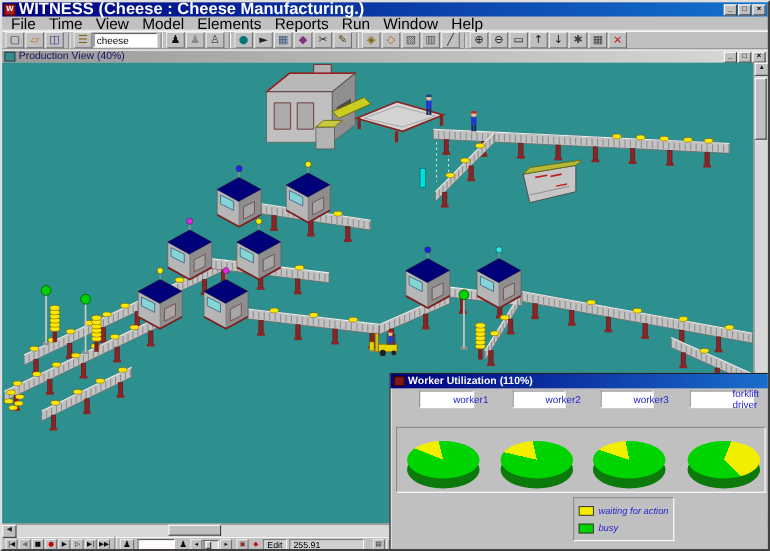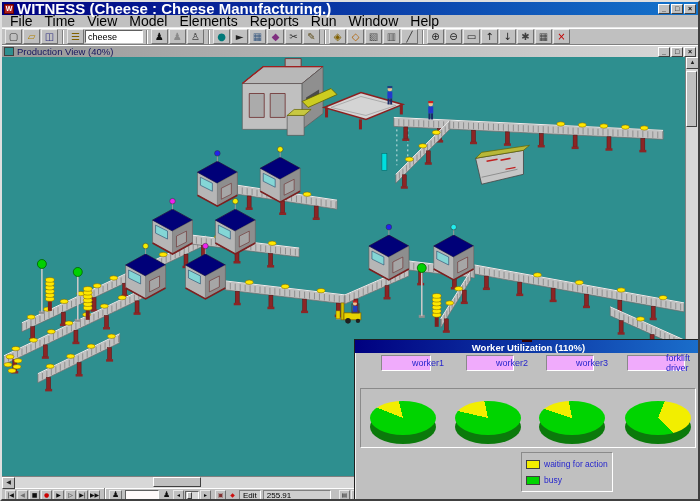--- a/index.html
+++ b/index.html
@@ -50,31 +50,31 @@
     border:1px solid;border-color:#e8e8e8 #707070 #707070 #e8e8e8;
     font-family:"DejaVu Sans","Liberation Sans",sans-serif;font-size:6px;line-height:6px;color:#101010;}
   .cinput{width:34px;height:11px;background:#fffafa;border:1px solid;border-color:#606060 #fff #fff #606060;margin:0 2px;}
   .strack{width:14px;height:9px;background:#d8d8d8;border:1px solid;border-color:#606060 #fff #fff #606060;position:relative;}
   .sthumb{position:absolute;left:1px;top:0;width:5px;height:7px;background:#c0c0c0;border:1px solid;border-color:#fff #404040 #404040 #fff;}
   .timebox{height:11px;background:#cfcfcf;border:1px solid;border-color:#808080 #fff #fff #808080;
     font-size:8px;padding:0 3px;display:flex;align-items:center;color:#000;margin-right:2px;white-space:nowrap;}
   
   .workerwin{position:absolute;left:352px;top:337px;width:346px;height:162px;background:#c0c0c0;
     border:1px solid #202020;box-shadow:inset 1px 1px 0 #f0f0f0, inset -1px -1px 0 #606060;}
-  .wtitle{height:13px;background:linear-gradient(90deg,#000080,#1a6ecb);display:flex;align-items:center;padding:0 3px;flex-direction:column;}
+  .wtitle{height:13px;background:linear-gradient(90deg,#000080,#1a6ecb);display:flex;align-items:center;padding:0 3px;}
   .wtitle .ttext{color:#fff;font-size:9.5px;font-weight:bold;margin-left:3px;}
   .wicon{width:10px;height:9px;background:#801818;border:1px solid #300;}
-  .wlabel{position:absolute;height:16px;background:#f0abfc;border:1px solid;border-color:#8a8a8a #fff #fff #8a8a8a;
+  .wlabel{position:absolute;height:16px;background:#ffffff;border:1px solid;border-color:#8a8a8a #fff #fff #8a8a8a;
     color:#2626cc;font-size:9px;display:flex;align-items:center;justify-content:center;padding-left:44px;}
   .piepanel{position:absolute;left:5px;top:48px;width:336px;height:60px;
     border:1px solid;border-color:#8a8a8a #fff #fff #8a8a8a;}
   .pietop{position:absolute;width:66px;height:34px;border-radius:50%;}
   .pieside{position:absolute;width:66px;height:34px;border-radius:50%;background:#0b7a0b;}
   .legendbox{position:absolute;left:166px;top:112px;width:92px;height:40px;
-    border:1px solid;border-color:#8a8a8a #fff #fff #8a8a8a;padding:3px 4px;}
+    border:1px solid;border-color:#8a8a8a #fff #fff #8a8a8a;padding:3px 4px;font-style:italic;}
   .legrow{display:flex;align-items:center;height:16px;}
   .swatch{width:14px;height:9px;border:1px solid #404040;margin-right:4px;}
   .leglabel{font-size:8.5px;color:#2626cc;white-space:nowrap;}
 </style>
 </head>
 <body>
 
 <div id="app">
   <div class="titlebar">
     <div class="appicon">W</div>

